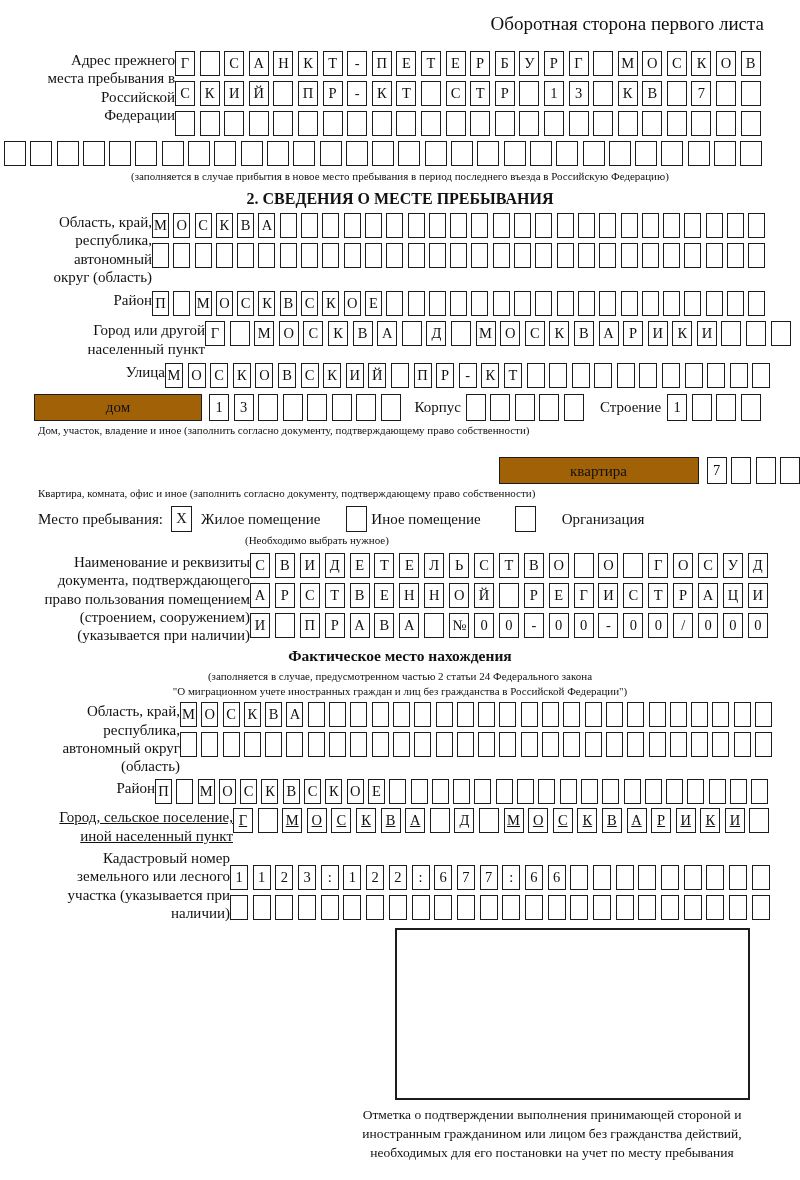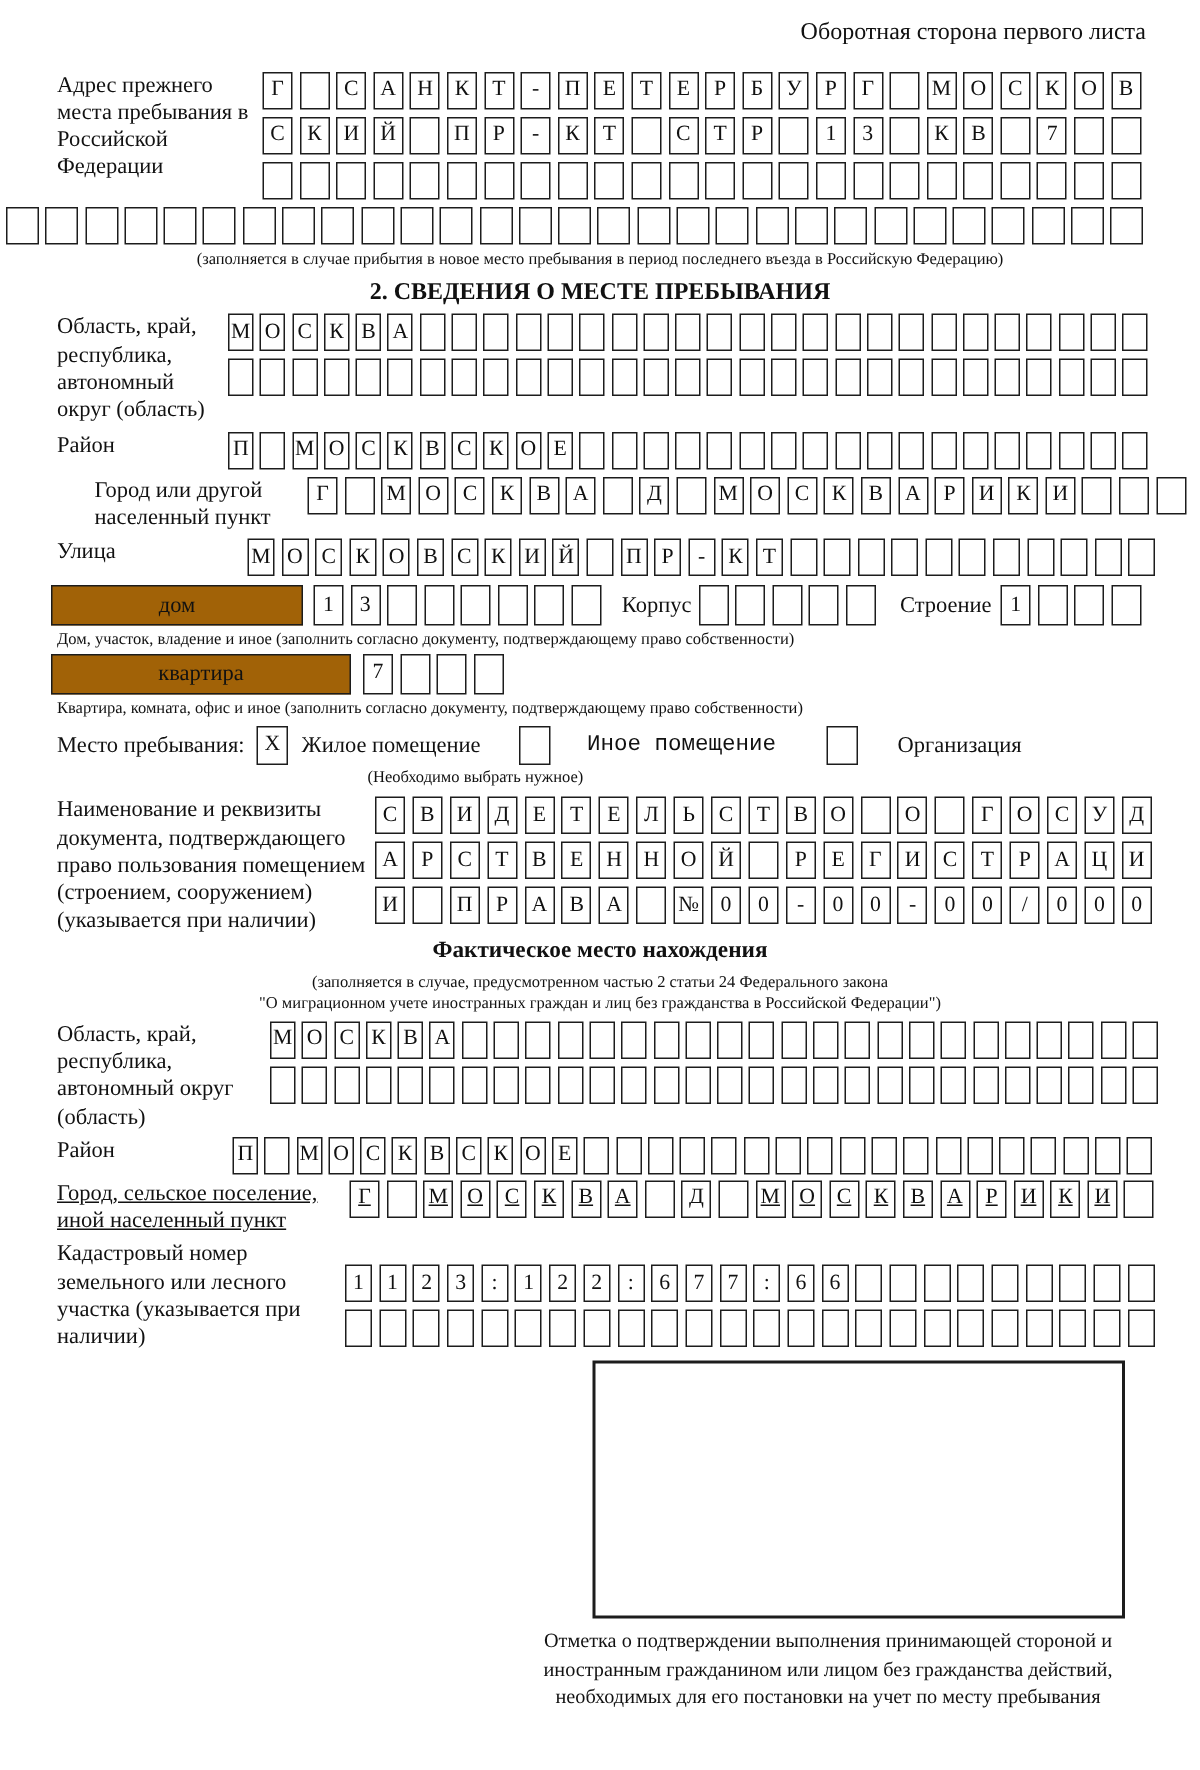--- a/index.html
+++ b/index.html
@@ -2,40 +2,40 @@
 <html><head>
 <meta charset="utf-8">
 <style>
   html,body{margin:0;padding:0;background:#fff;}
   body{
     width:800px;height:1180px;overflow:hidden;color:#111;
     font-family:"Liberation Serif","DejaVu Serif",serif;
     font-size:15px;line-height:1.22;
     position:relative;
   }
-  .backnote{margin:12px 36px 0 0;text-align:right;font-size:16px;}
+  .backnote{margin:12px 36px 0 0;text-align:right;font-size:19px;}
   
   .cells{display:flex;}
   .cell{
     box-sizing:border-box;height:25px;border:1.7px solid #1c1c1c;
     display:flex;align-items:center;justify-content:center;
     font-size:14.5px;flex:none;background:#fff;
   }
   .g24{gap:4.6px}.g24 .cell{width:20px}
   .g29f{gap:4.3px}.g29f .cell{width:22px}
   .g29{gap:4.3px}.g29 .cell{width:17px}
   .g27{gap:4.6px}.g27 .cell{width:18px}
   .g21{gap:4.9px}.g21 .cell{width:20px}
   .g28{gap:4.3px}.g28 .cell{width:17px}
   .g22{gap:4.6px}.g22 .cell{width:20px}
   .gcad{gap:4.7px}.gcad .cell{width:18px}
   .gsm{gap:4.5px}.gsm .cell{width:20px;height:27px}
   .colrows{display:flex;flex-direction:column;gap:5px;}
   .frow{display:flex;margin-left:38px;margin-top:5px;align-items:flex-start;}
-  .flabel{flex:none;}
+  .flabel{flex:none;text-align:right;}
   .cap{font-size:11px;}
   .cap-center{text-align:center;margin-top:4px;}
   .cap-left{margin-left:38px;margin-top:3px;}
   .hsec{font-weight:bold;text-align:center;font-size:16px;margin-top:5px;}
   .hsec2{font-weight:bold;text-align:center;font-size:15.5px;margin-top:6px;}
   .namedbox{
     box-sizing:border-box;height:27px;border:1.7px solid #1c1c1c;
     display:flex;align-items:center;justify-content:center;flex:none;background:#a16207;
   }
   .staying{display:flex;align-items:center;margin-left:38px;margin-top:5px;}
@@ -361,37 +361,37 @@
   <div style="margin-left:16px;">Строение</div>
   <div class="cells gsm" style="margin-left:6px;">
       <span class="cell">1</span>
       <span class="cell"></span>
       <span class="cell"></span>
       <span class="cell"></span>
     </div>
 </div>
 <div class="cap cap-left">Дом, участок, владение и иное (заполнить согласно документу, подтверждающему право собственности)</div>
 
-<div style="display:flex;align-items:center;margin:2px 0 0 34px;">
+<div style="display:flex;align-items:center;margin:20px 0 0 34px;justify-content:flex-end;">
   <div class="namedbox" style="width:200px;">квартира</div>
   <div class="cells gsm" style="margin-left:8px;">
       <span class="cell">7</span>
       <span class="cell"></span>
       <span class="cell"></span>
       <span class="cell"></span>
     </div>
 </div>
 <div class="cap cap-left">Квартира, комната, офис и иное (заполнить согласно документу, подтверждающему право собственности)</div>
 
 <div class="staying">
   <span>Место пребывания:</span>
   <span class="checkbox" style="margin-left:8px;">X</span>
   <span style="margin-left:9px;">Жилое помещение</span>
   <span class="checkbox" style="margin-left:26px;"></span>
-  <span style="margin-left:24px;font-family:Liberation Mono, monospace;">Иное помещение</span>
+  <span style="margin-left:4px;">Иное помещение</span>
   <span class="checkbox" style="margin-left:34px;"></span>
   <span style="margin-left:26px;">Организация</span>
 </div>
 <div class="cap" style="margin:2px 0 0 245px;">(Необходимо выбрать нужное)</div>
 
 <div class="frow" style="margin-top:6px;">
   <div class="flabel" style="width:212px;">Наименование и реквизиты документа, подтверждающего право пользования помещением (строением, сооружением) (указывается при наличии)</div>
   <div class="colrows">
     <div class="cells g21">
         <span class="cell">С</span>

